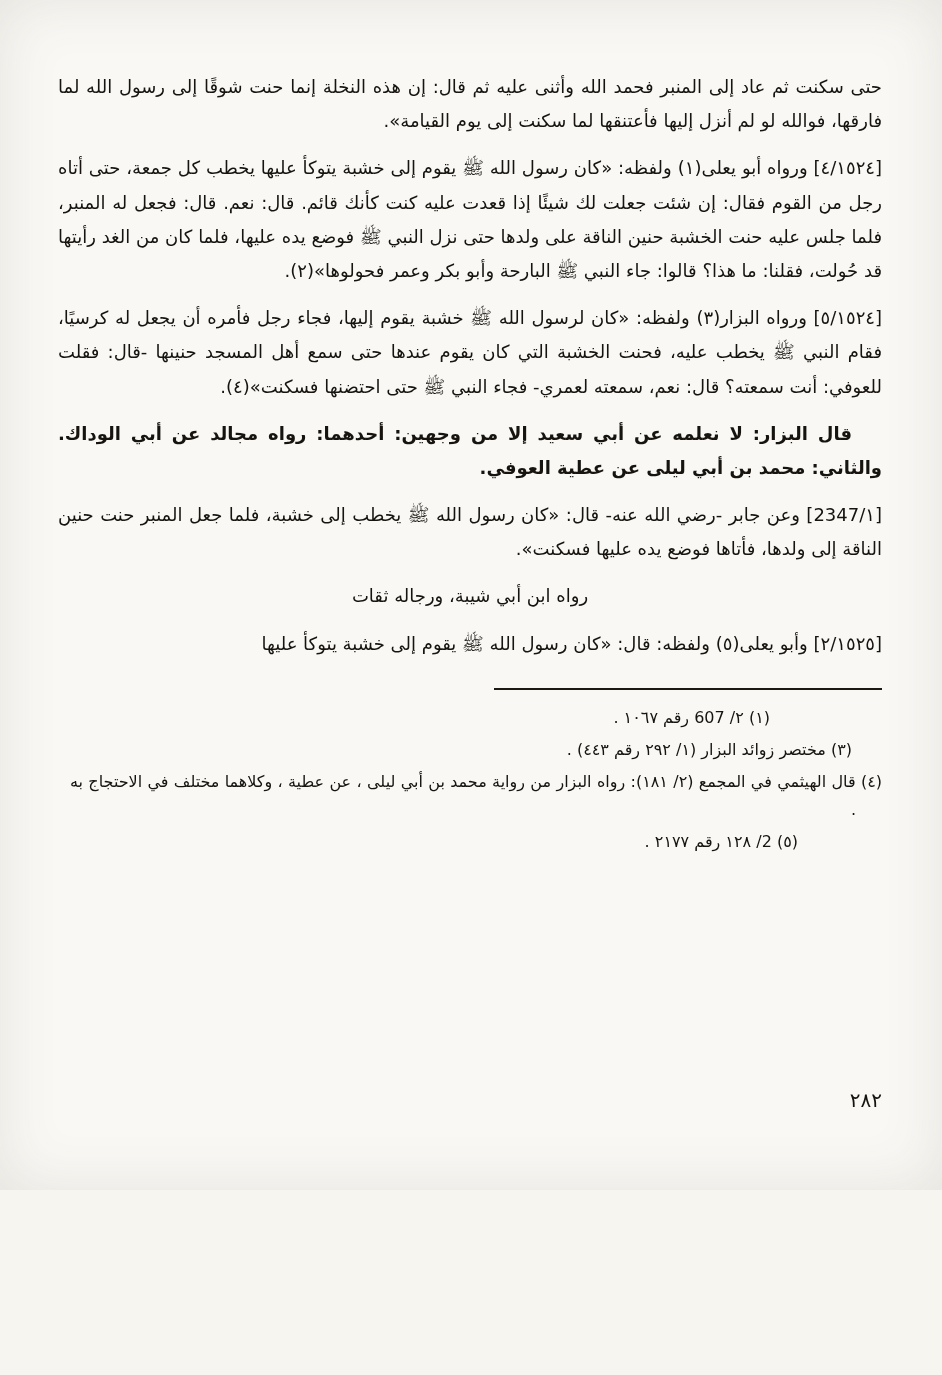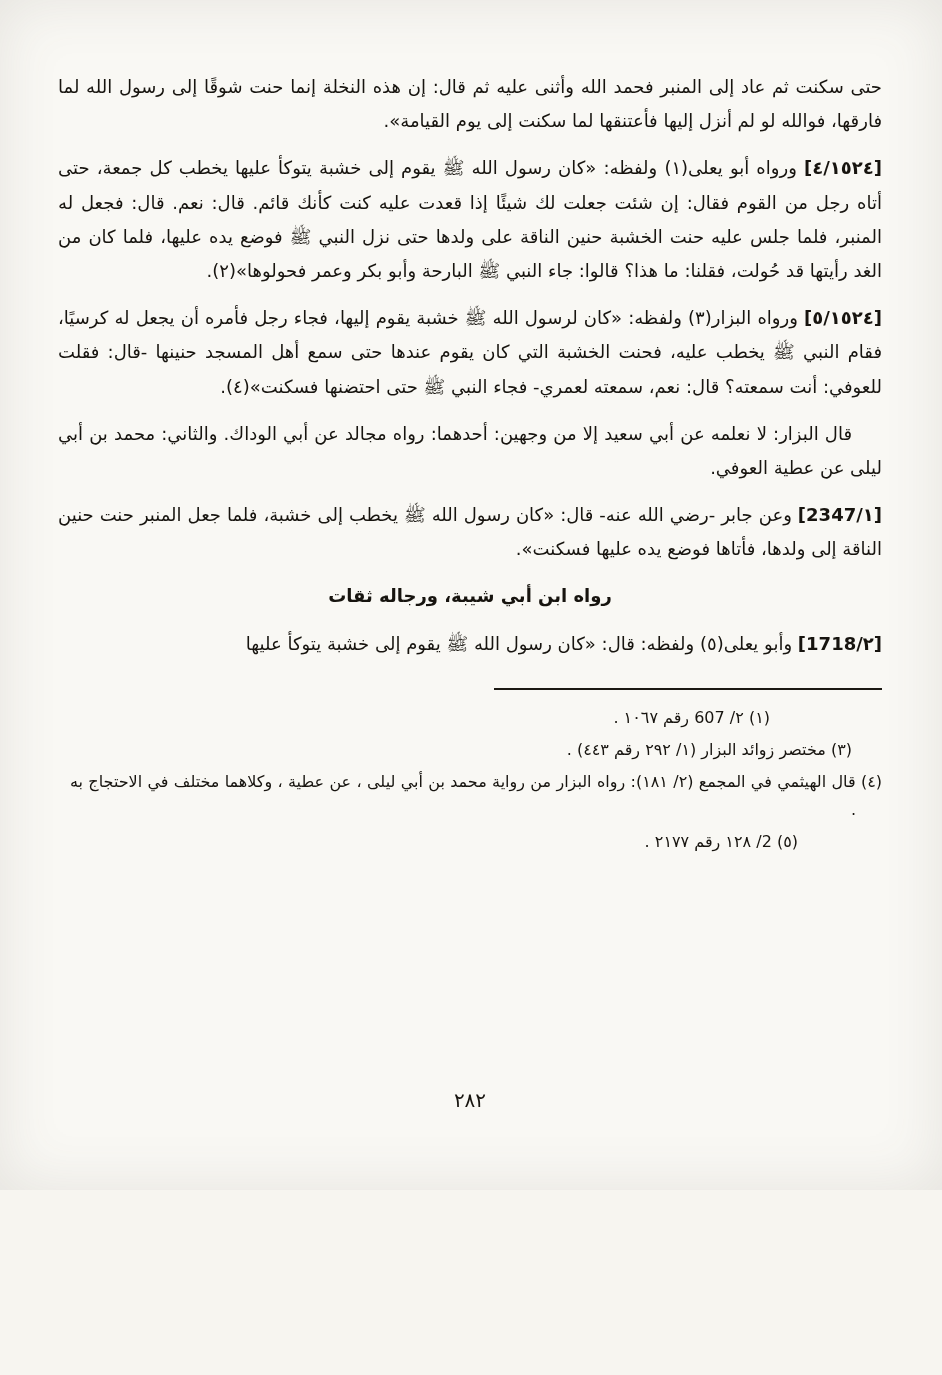--- a/index.html
+++ b/index.html
@@ -31,29 +31,29 @@
 
   .para {
     font-size: 18px;
     line-height: 1.9;
     text-align: justify;
     text-justify: inter-word;
     margin-bottom: 13px;
     font-weight: 400;
   }
 
-  .marker { font-weight: 700; }
+  .marker { font-weight: 400; }
 
   .bold-indent {
-    font-weight: 400;
+    font-weight: 700;
     text-indent: 30px;
   }
 
   .centered-bold {
-    font-weight: 700;
+    font-weight: 400;
     text-align: center;
   }
 
   .fn-sep {
     width: 388px;
     height: 2px;
     background: #1c1913;
     margin: 14px auto 14px 0; 
     margin-right: 0;
     margin-left: auto;
@@ -73,21 +73,20 @@
 
   .fn1 { padding-right: 112px; }
   .fn2 { padding-right: 26px; text-indent: -26px; }
   .fn3 { padding-right: 30px; }
   .fn4 { padding-right: 26px; text-indent: -26px; margin-left: 12px; }
   .fn5 { padding-right: 84px; }
 
   .page-number {
     margin-top: auto;
     padding-bottom: 78px;
-    text-align: center;
     font-size: 20px;
     font-weight: 400;
     letter-spacing: 2px;
   }
 </style>
 </head>
 <body>
 
 <div class="sheet">
 
@@ -99,21 +98,21 @@
 
     <p class="para"><b class="marker">[٥/١٥٢٤]</b> <span>ورواه البزار(٣) ولفظه: «كان لرسول الله ﷺ خشبة يقوم إليها، فجاء رجل فأمره أن يجعل له كرسيًا، فقام النبي ﷺ يخطب عليه، فحنت الخشبة التي كان يقوم عندها حتى سمع أهل المسجد حنينها -قال: فقلت للعوفي: أنت سمعته؟ قال: نعم، سمعته لعمري- فجاء النبي ﷺ حتى احتضنها فسكنت»(٤).</span></p>
 
     <p class="para bold-indent"><span>قال البزار: لا نعلمه عن أبي سعيد إلا من وجهين: أحدهما: رواه مجالد عن أبي الوداك. والثاني: محمد بن أبي ليلى عن عطية العوفي.</span></p>
 
 
     <p class="para"><b class="marker">[١/2347]</b> <span>وعن جابر -رضي الله عنه- قال: «كان رسول الله ﷺ يخطب إلى خشبة، فلما جعل المنبر حنت حنين الناقة إلى ولدها، فأتاها فوضع يده عليها فسكنت».</span></p>
 
     <p class="para centered-bold"><span>رواه ابن أبي شيبة، ورجاله ثقات</span></p>
 
-    <p class="para"><b class="marker">[٢/1718]</b> <span>وأبو يعلى(٥) ولفظه: قال: «كان رسول الله ﷺ يقوم إلى خشبة يتوكأ عليها</span></p>
+    <p class="para"><b class="marker">[٢/١٥٢٥]</b> <span>وأبو يعلى(٥) ولفظه: قال: «كان رسول الله ﷺ يقوم إلى خشبة يتوكأ عليها</span></p>
 
   </div>
 
   <div class="fn-sep"></div>
 
   <div class="footnotes">
 
     <p class="footnote fn1"><span class="fn-num">(١)</span> <span>٢/ 607 رقم ١٠٦٧ .</span></p>
 
 

